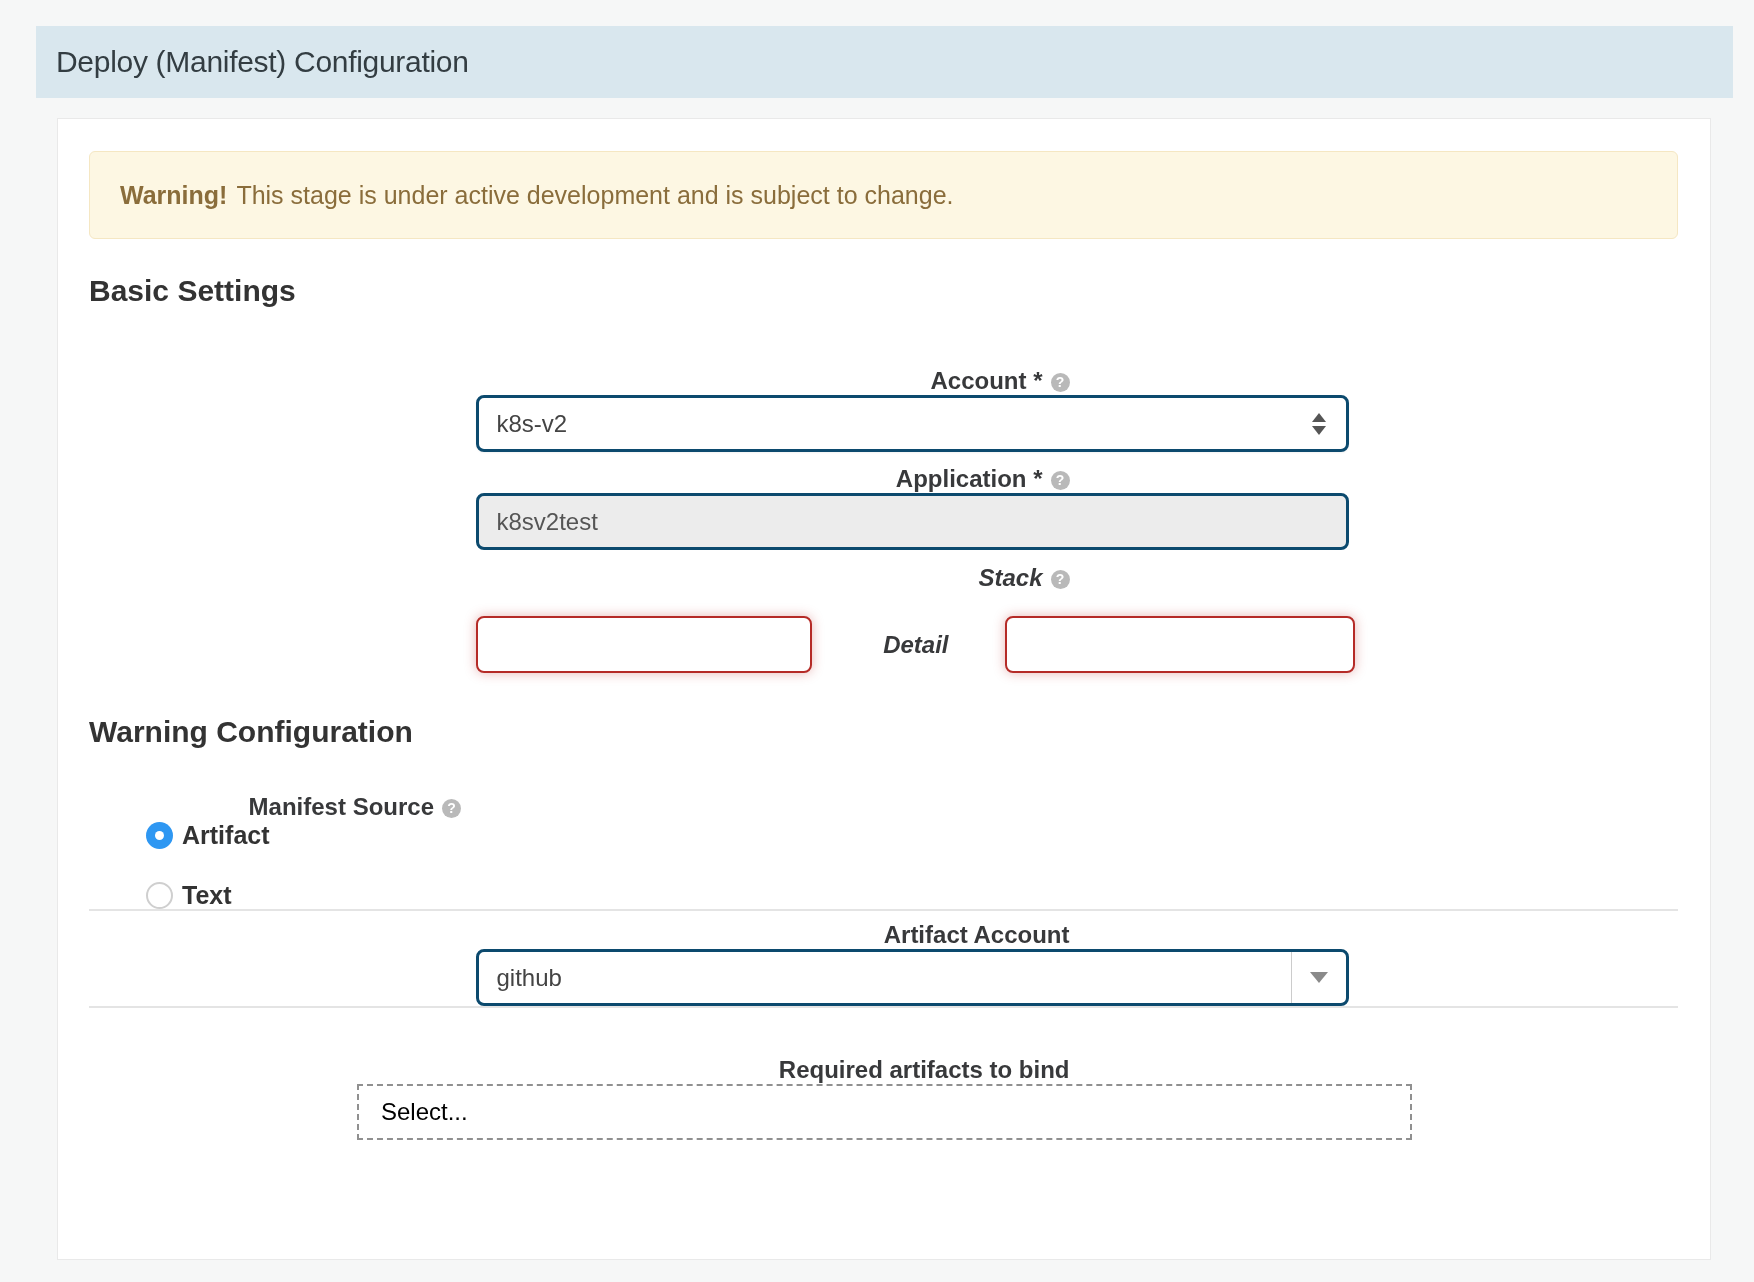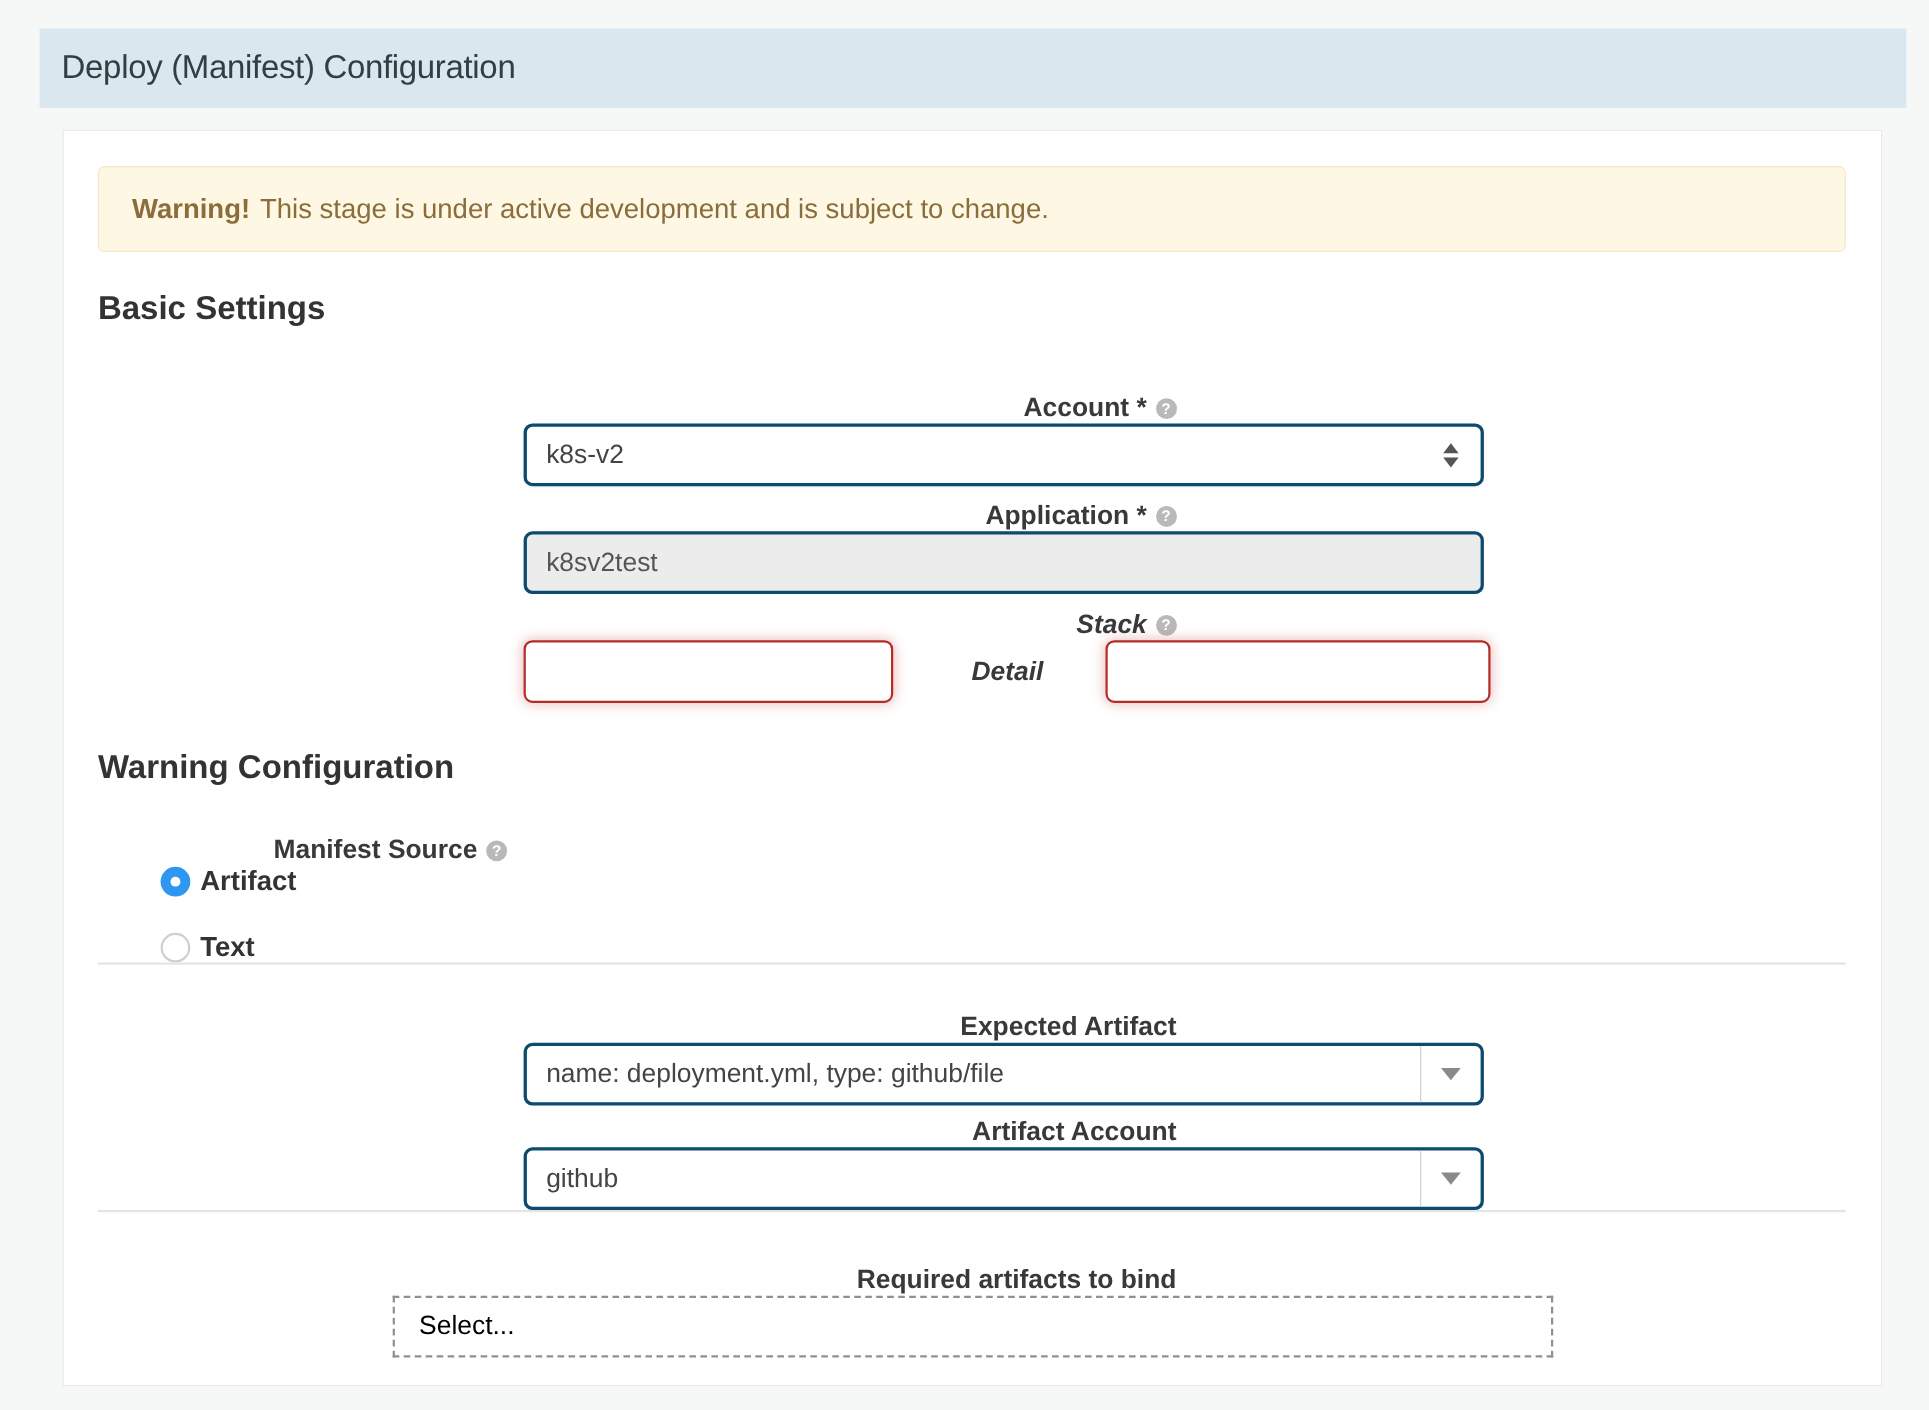--- a/index.html
+++ b/index.html
@@ -19,21 +19,21 @@
     letter-spacing:-0.3px;
   }
   
   .card{
     position:absolute;left:57px;top:118px;width:1654px;height:1142px;
     background:#ffffff;border:1px solid #e9e9e9;box-sizing:border-box;
   }
   .card-inner{padding:32px 32px 0 31px;}
   
   .alert-warning{
-    height:78px;box-sizing:border-box;border:1px solid #f5e7c3;border-radius:6px;
+    height:88px;box-sizing:border-box;border:1px solid #f5e7c3;border-radius:6px;
     background:#fdf7e3;color:#8a6d3b;font-size:25px;
     display:flex;align-items:center;padding-left:30px;
   }
   .alert-warning strong{font-weight:bold;margin-right:9px;}
   
   h2.section{
     margin:0;font-size:30px;font-weight:bold;color:#333333;line-height:32px;
   }
   h2.basic{margin-top:36px;}
   h2.manifest{margin-top:43px;}
@@ -47,21 +47,21 @@
   .help-icon{
     display:inline-block;width:19px;height:19px;border-radius:50%;
     background:#b9b9b9;color:#ffffff;font-size:14px;font-weight:bold;
     line-height:19px;text-align:center;margin-left:8px;vertical-align:2px;
     cursor:pointer;
   }
   .fld{margin-left:57px;flex:none;width:873px;display:flex;align-items:center;}
   .row-account{margin-top:60px;}
   .row-application{margin-top:13px;}
   .row-cluster{margin-top:10px;}
-  .row-stack{margin-top:14px;}
+  .row-stack{margin-top:14px;gap:24px;}
   .row-manifest-source{margin-top:45px;align-items:flex-start;}
   .row-expected{margin-top:43px;}
   .row-artifact-account{margin-top:10px;}
   .row-required{margin-top:48px;}
   
   .tinput,.select-native,.ui-select{
     box-sizing:border-box;height:57px;border:3px solid #0c4a6e;border-radius:8px;
     background:#ffffff;font-size:24px;color:#444444;
     font-family:"Liberation Sans","DejaVu Sans",sans-serif;
   }
@@ -184,33 +184,20 @@
         </div>
         <div class="radio-line">
           <span class="radio unchecked"></span>
           <span class="radio-text">Text</span>
         </div>
       </div>
     </div>
 
     <hr class="divider div1">
 
-    <div class="frow row-expected">
-      <div class="lbl">
-        <span>Expected Artifact</span>
-      </div>
-      <div class="fld">
-        <div class="ui-select">
-          <span>name: deployment.yml, type: github/file</span>
-          <span class="caret-zone">
-              <span class="caret-down"></span>
-            </span>
-        </div>
-      </div>
-    </div>
 
     <div class="frow row-artifact-account">
       <div class="lbl">
         <span>Artifact Account</span>
       </div>
       <div class="fld">
         <div class="ui-select">
           <span>github</span>
           <span class="caret-zone">
               <span class="caret-down"></span>

